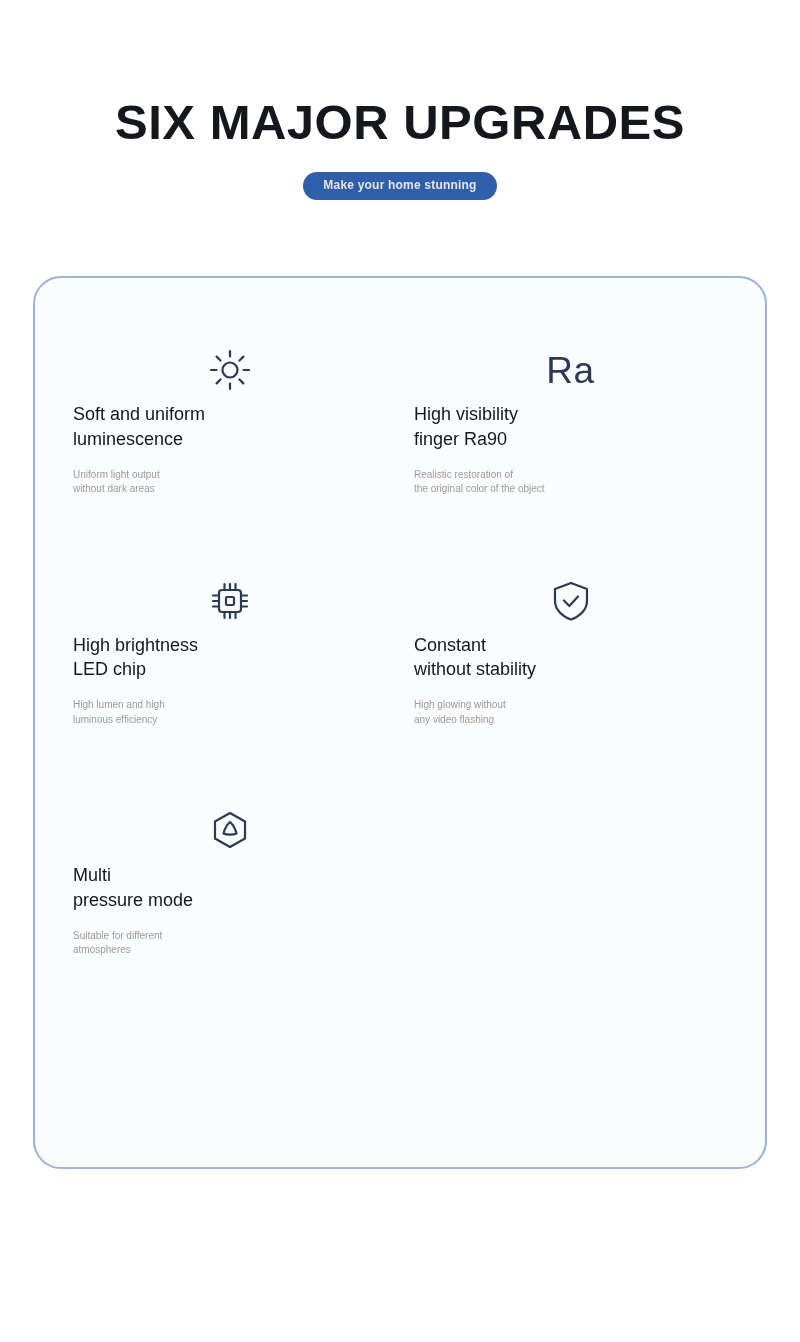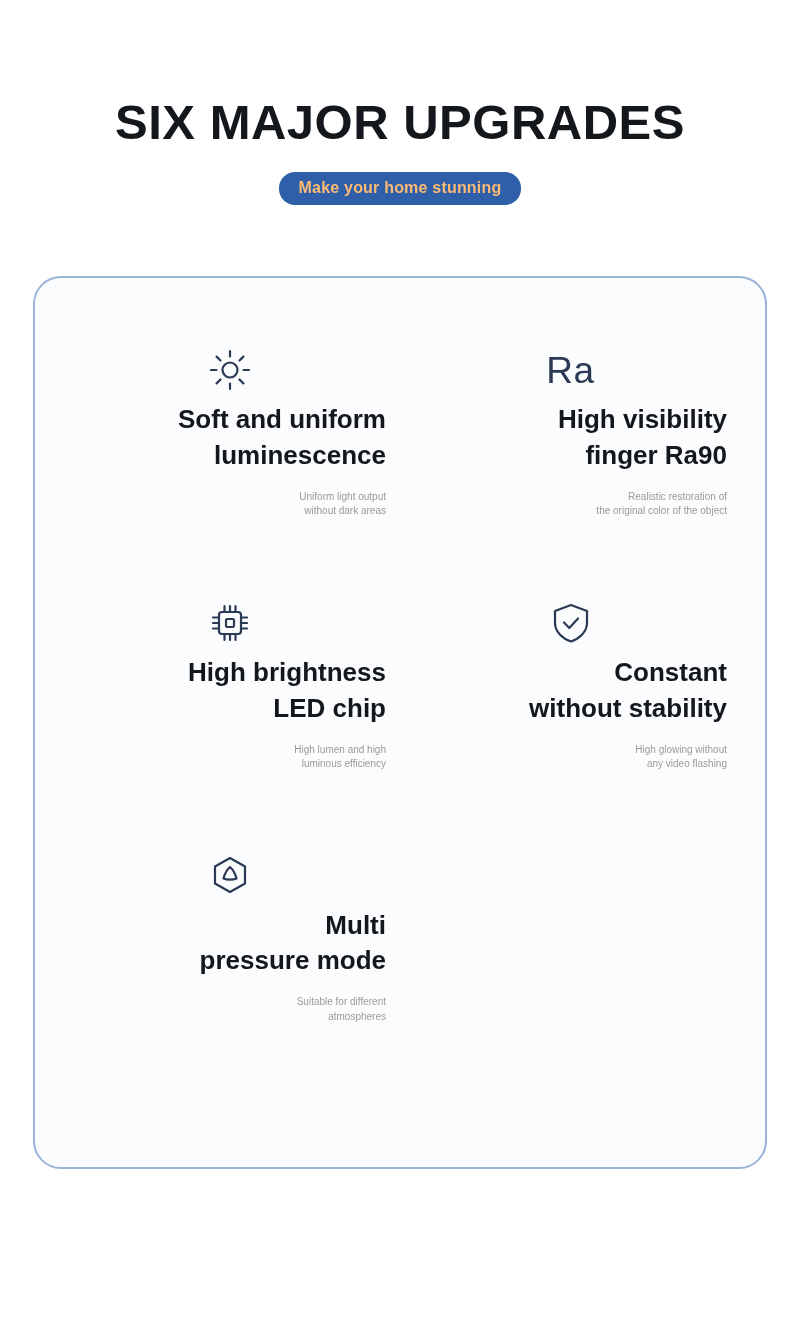--- a/index.html
+++ b/index.html
@@ -34,22 +34,22 @@
   }
 
   .subtitle-wrap {
     margin-top: 22px;
     display: flex;
     justify-content: center;
   }
 
   .subtitle-pill {
     background: #2f5fa8;
-    color: #fdba74;
-    font-size: 16px;
+    color: #e5e5e5;
+    font-size: 12px;
     font-weight: bold;
     padding: 6px 20px 8px 20px;
     border-radius: 16px;
     line-height: 1.2;
     letter-spacing: 0.2px;
     display: inline-block;
   }
 
   
   .card {
@@ -68,21 +68,21 @@
     left: 0;
     top: 0;
     width: 100%;
     padding: 66px 24px 0 24px;
     display: grid;
     grid-template-columns: 1fr 1fr;
     grid-row-gap: 78px;
   }
 
   .feature {
-    text-align: right;
+    text-align: left;
     padding: 0 14px;
   }
 
   .feature .icon {
     height: 52px;
     display: flex;
     align-items: center;
     justify-content: center;
     margin-bottom: 6px;
   }
@@ -90,24 +90,24 @@
   .feature .icon svg { display: block; }
 
   .ra-text {
     font-size: 37px;
     color: #2a3a55;
     line-height: 1;
     letter-spacing: 0.5px;
   }
 
   .feature .title {
-    font-size: 26px;
+    font-size: 18px;
     color: #14171c;
     line-height: 1.38;
-    font-weight: 700;
+    font-weight: 400;
     white-space: pre-line;
   }
 
   .feature .desc {
     margin-top: 16px;
     font-size: 10px;
     color: #9a9a9a;
     line-height: 1.45;
     white-space: pre-line;
   }

